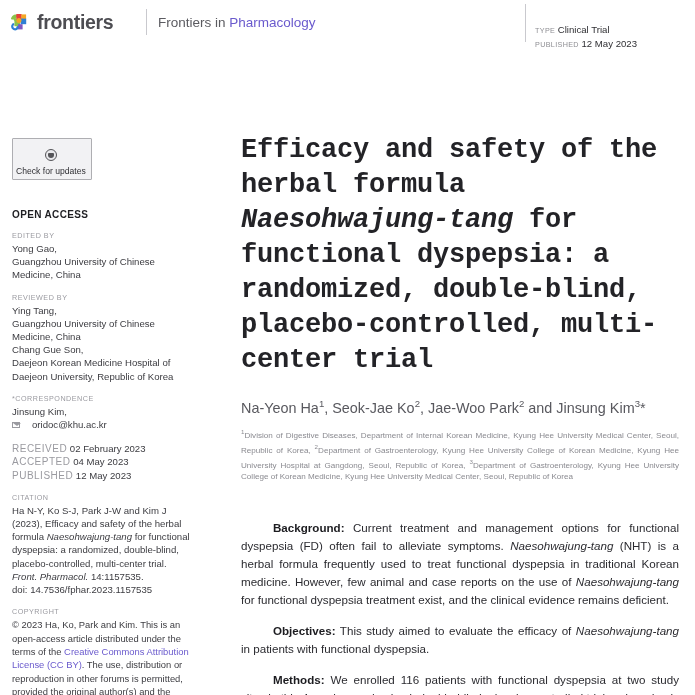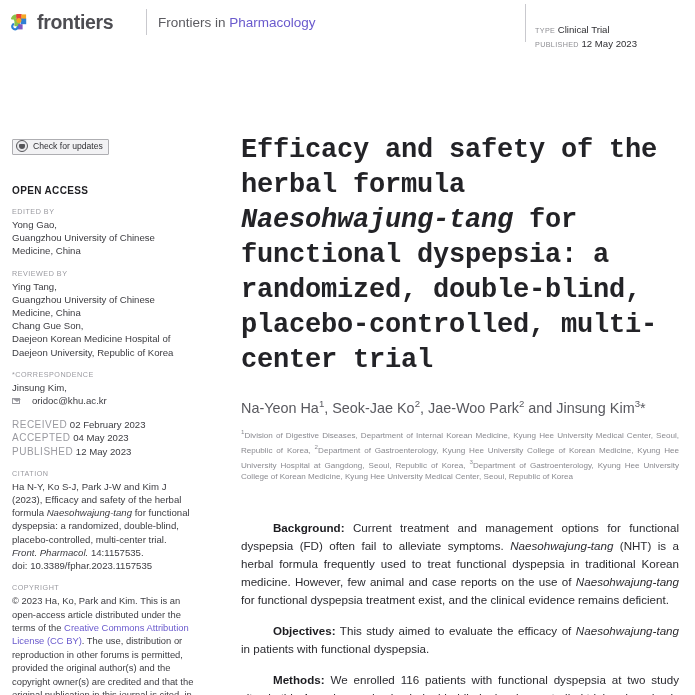--- a/index.html
+++ b/index.html
@@ -41,21 +41,21 @@
     font-size: 7.2px; color: #8e8e93; letter-spacing: 0.35px;
     text-transform: uppercase; font-weight: normal;
   }
   .meta-row .val { font-size: 9.6px; color: #2f2f33; }
 
   
   .left-col { position: absolute; left: 12px; top: 138px; width: 182px; }
   .cfu {
     display: inline-flex; align-items: center; gap: 5px;
     border: 1px solid #aeaeb2; background: #f2f2f4;
-    padding: 0 5px 2px 3px; border-radius: 1px;
+    padding: 10px 5px 2px 3px; border-radius: 1px; flex-direction: column;
   }
   .cfu-icon {
     width: 12px; height: 12px; border-radius: 50%;
     background: #e9e9ec; border: 1.4px solid #555559;
     position: relative; flex: 0 0 auto;
   }
   .cfu-icon::after {
     content: ""; position: absolute; left: 2px; top: 3px;
     width: 6px; height: 5px; background: #555559; border-radius: 1px 1px 3px 3px;
   }
@@ -207,21 +207,21 @@
     </div>
 
     <div class="sec">
       <div class="sec-label">CITATION</div>
       <div class="cit-body">
         <span>Ha N-Y, Ko S-J, Park J-W and Kim J (2023), Efficacy and safety of the herbal formula </span><i>Naesohwajung-tang</i><span> for functional dyspepsia: a randomized, double-blind, placebo-controlled, multi-center trial.</span>
       </div>
       <div class="cit-body">
         <i>Front. Pharmacol.</i><span> 14:1157535.</span>
       </div>
-      <div class="cit-body">doi: 10.3389/fphar.2023.1157535</div>
+      <div class="cit-body">doi: 14.7536/fphar.2023.1157535</div>
     </div>
 
     <div class="sec">
       <div class="sec-label">COPYRIGHT</div>
       <div class="copy-body">
         <span>© 2023 Ha, Ko, Park and Kim. This is an open-access article distributed under the terms of the </span><span class="link">Creative Commons Attribution License (CC BY)</span><span>. The use, distribution or reproduction in other forums is permitted, provided the original author(s) and the copyright owner(s) are credited and that the original publication in this journal is cited, in accordance with accepted academic practice. No use, distribution or reproduction is permitted</span>
       </div>
     </div>
   </div>
 

